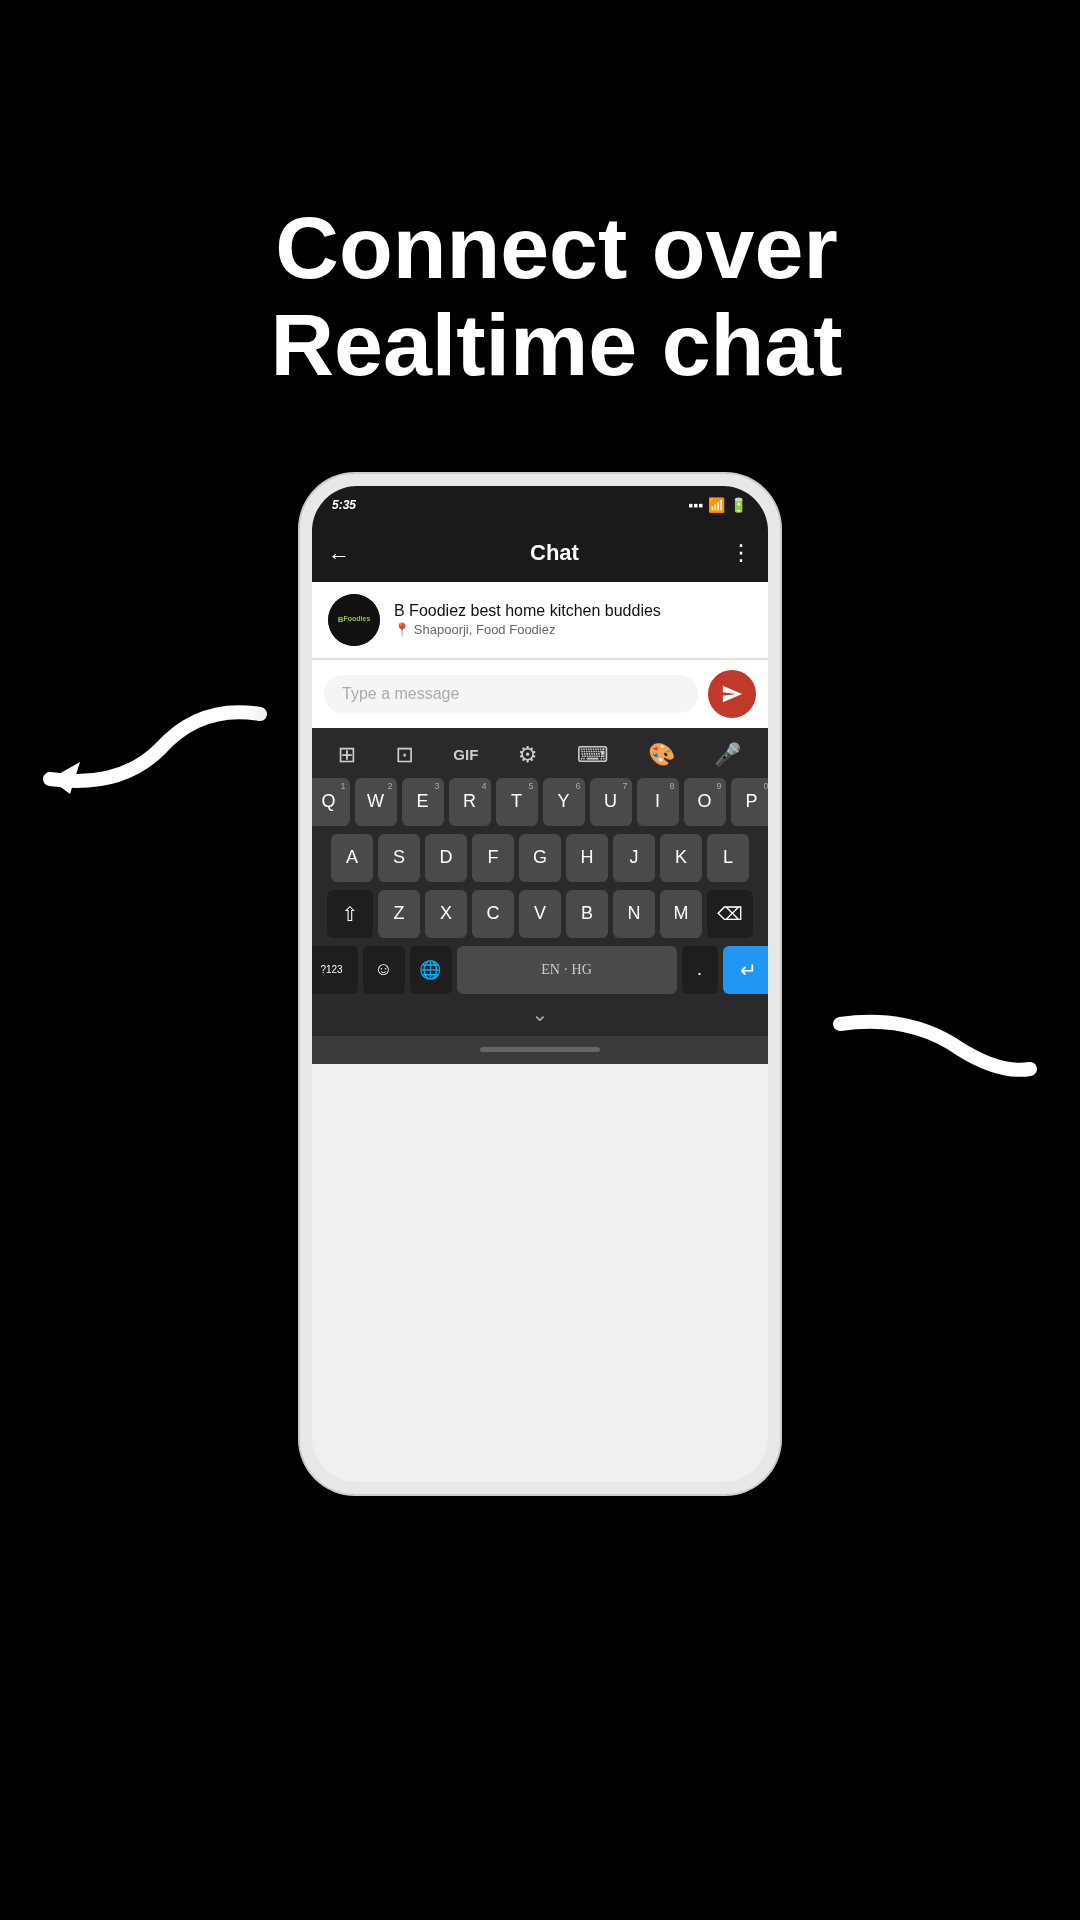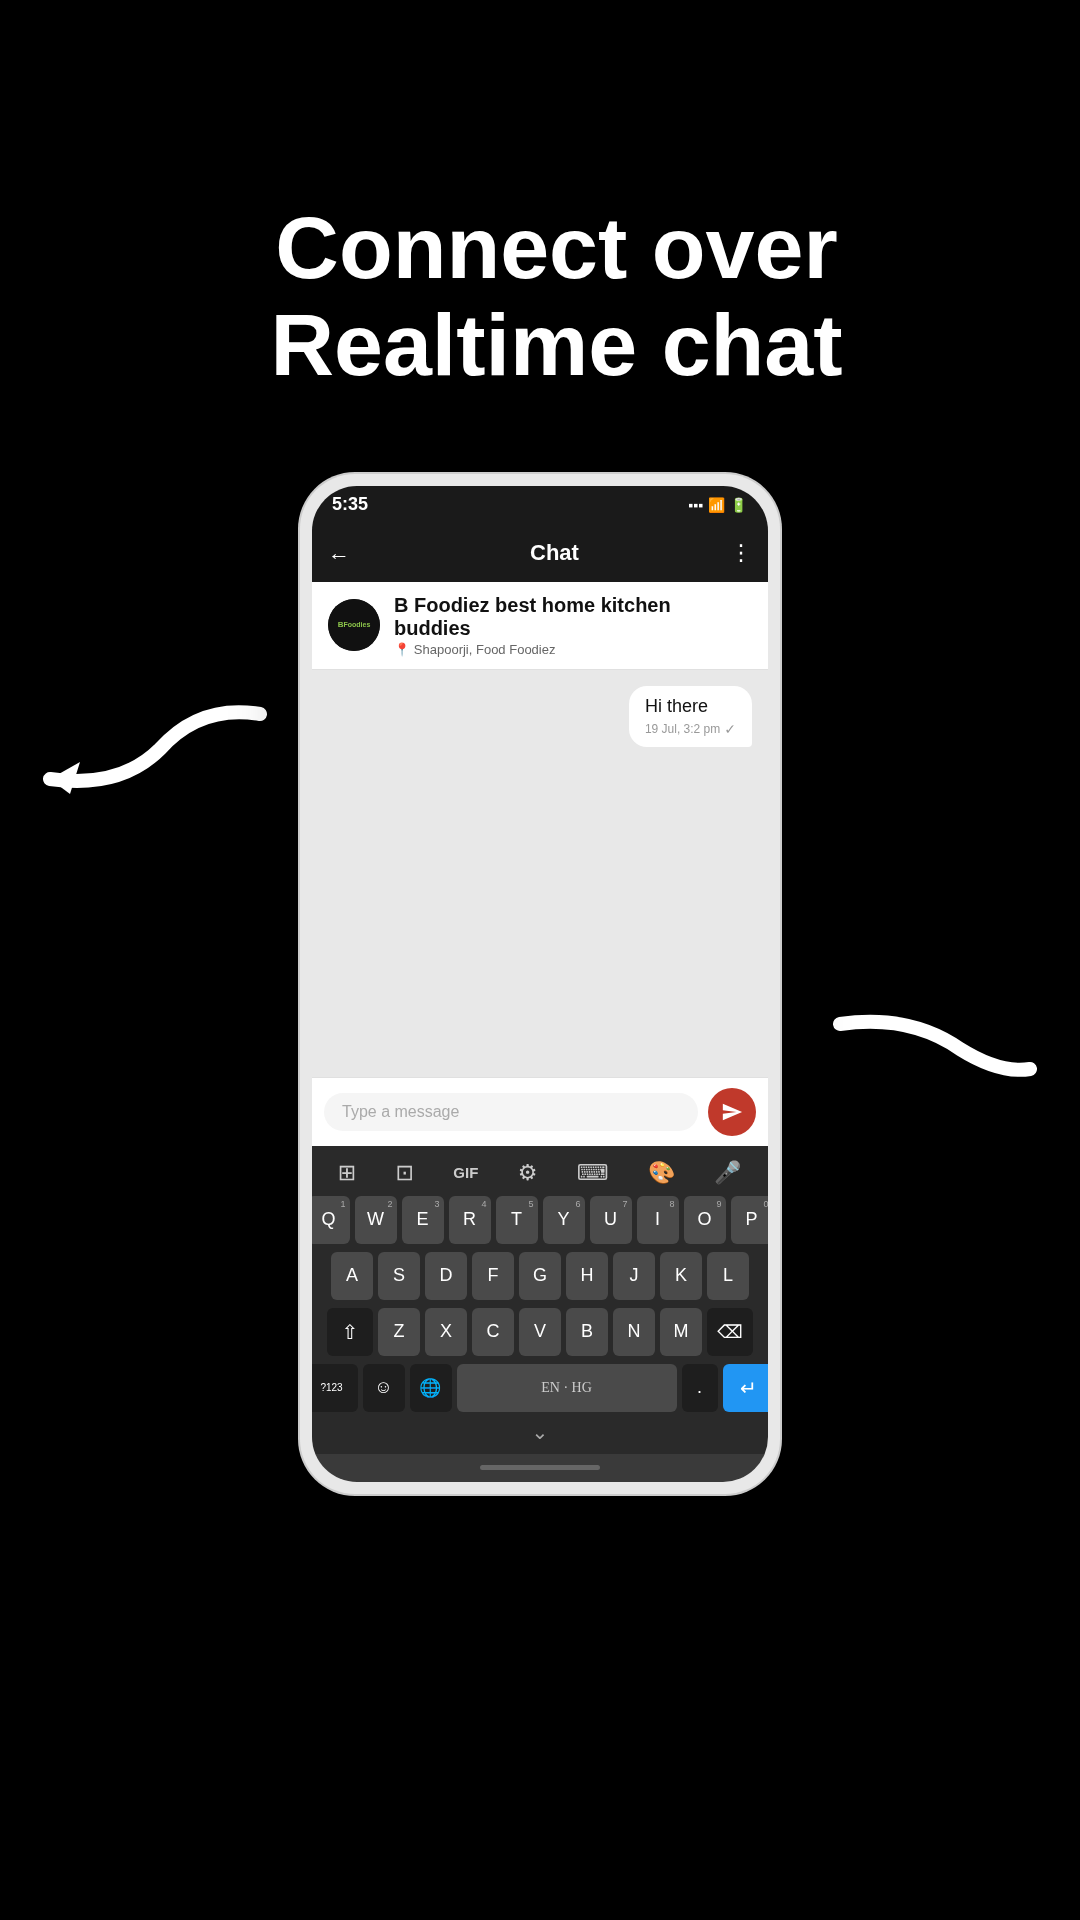--- a/index.html
+++ b/index.html
@@ -63,22 +63,23 @@
       display: flex;
       justify-content: space-between;
       align-items: center;
       padding: 8px 20px;
       font-size: 18px;
       font-weight: bold;
       height: 38px;
     }
 
     .status-time {
-      font-size: 18px;
+      font-size: 12px;
       font-weight: bold;
+      font-style: italic;
     }
 
     .status-icons {
       display: flex;
       gap: 5px;
       align-items: center;
       font-size: 14px;
     }
 
     
@@ -143,22 +144,22 @@
       font-weight: bold;
       text-align: center;
       line-height: 1.2;
     }
 
     .business-info {
       flex: 1;
     }
 
     .business-name {
-      font-size: 20px;
-      font-weight: bold;
+      font-size: 16px;
+      font-weight: normal;
       color: #111;
     }
 
     .business-meta {
       font-size: 13px;
       color: #666;
       margin-top: 2px;
     }
 
     
@@ -385,29 +386,20 @@
         </div>
         <div class="business-info">
           <div class="business-name">B Foodiez best home kitchen buddies</div>
           <div class="business-meta">
             <span>📍</span>
             <span>Shapoorji, Food Foodiez</span>
           </div>
         </div>
       </div>
 
-      <div class="chat-area">
-        <div class="message-bubble">
-          <div class="message-text">Hi there</div>
-          <div class="message-meta">
-            <span>19 Jul, 3:2 pm</span>
-            <span class="check-icon">✓</span>
-          </div>
-        </div>
-      </div>
 
       <div class="input-area">
         <div class="message-input">
           <span style="color:#aaa;font-size:16px;">Type a message</span>
         </div>
         <div class="send-btn">
           <svg viewBox="0 0 24 24" fill="white">
             <path d="M2 21l21-9L2 3v7l15 2-15 2z"></path>
           </svg>
         </div>

